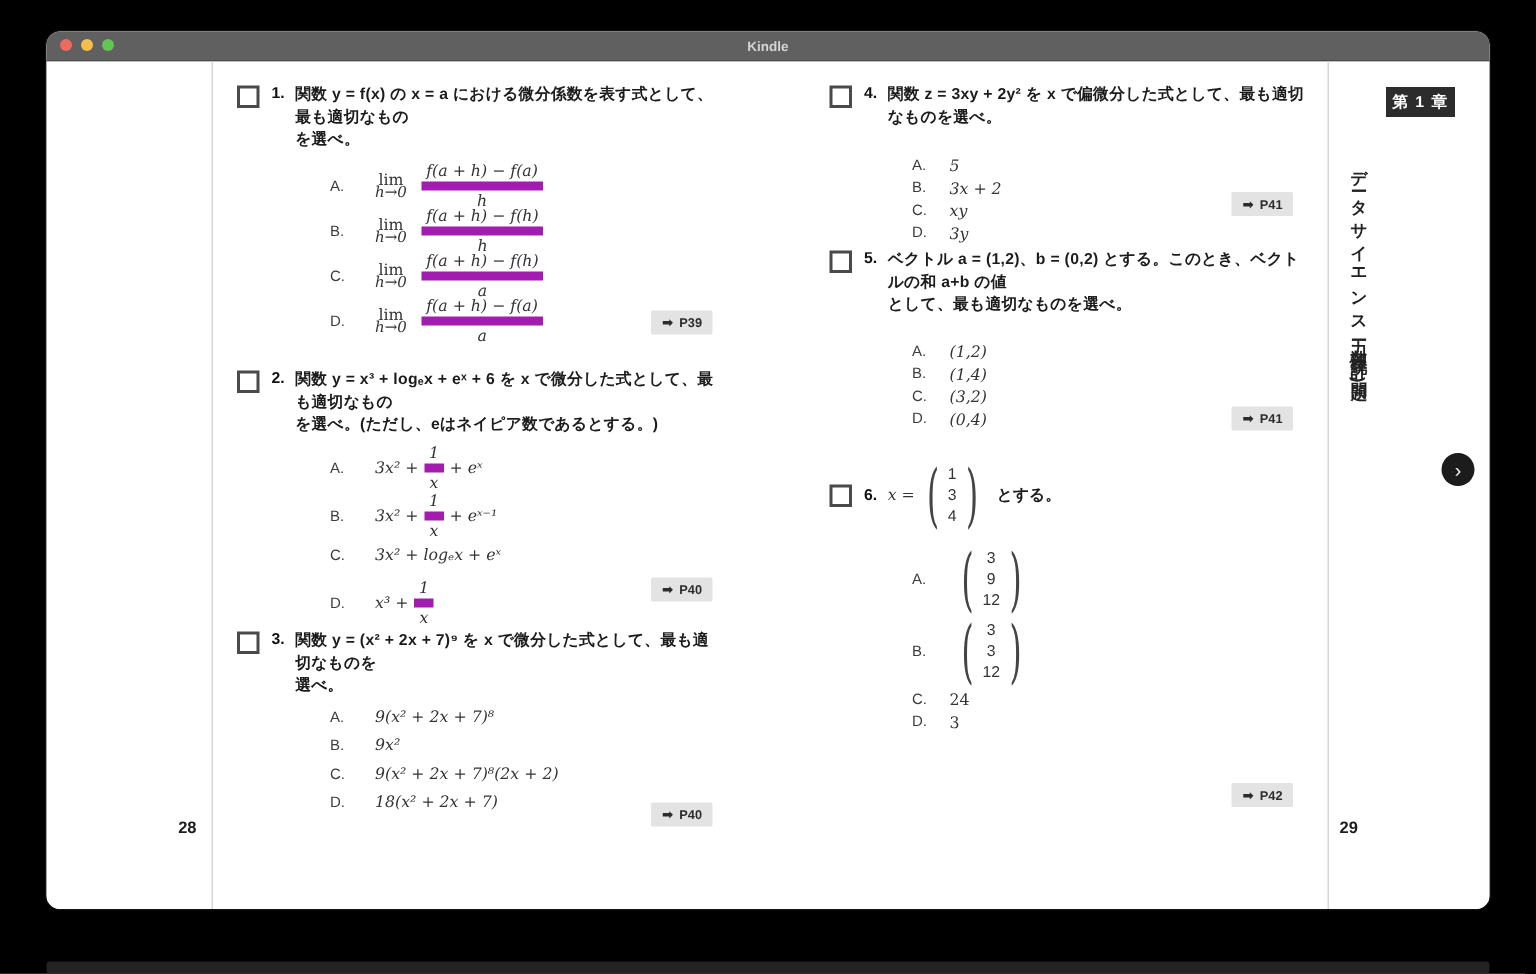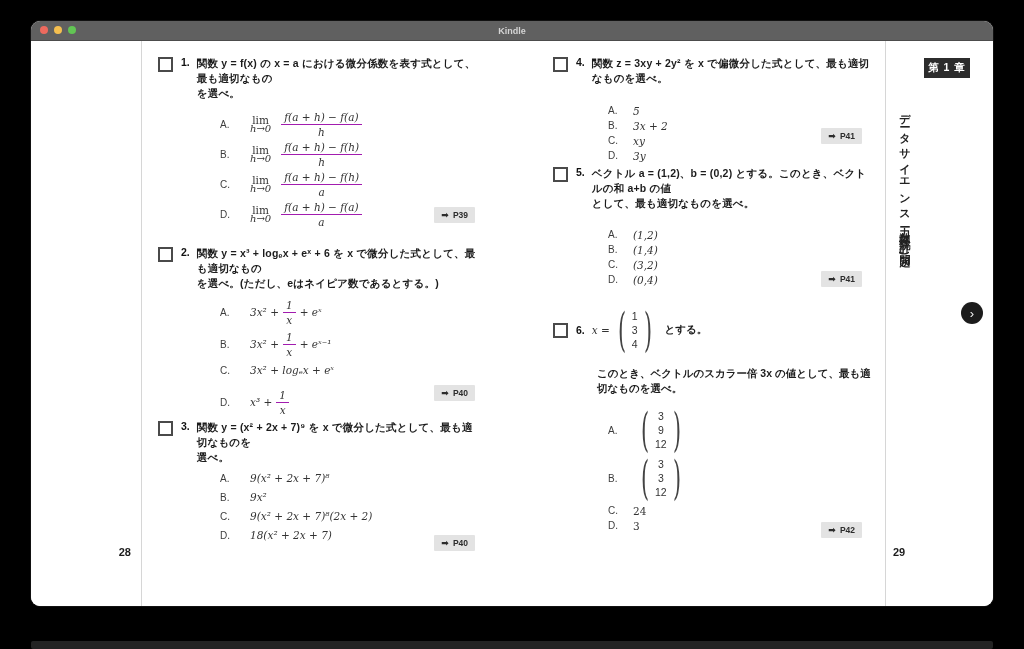--- a/index.html
+++ b/index.html
@@ -38,21 +38,21 @@
   .optlabel-left{width:30px;}
   .optlabel-right{width:25px;}
   .math{font-family:"DejaVu Serif","DejaVu Sans",serif;font-style:italic;color:#333;
         font-size:10.5px;}
   .mathrow{display:inline-flex;align-items:center;}
 
   .lim{display:inline-flex;flex-direction:column;align-items:center;margin-right:6px;}
   .limword{font-style:normal;font-size:10.5px;line-height:10px;}
   .limsub{font-size:10px;line-height:8px;}
   .frac{display:inline-flex;flex-direction:column;align-items:center;margin:0 4px;}
-  .frac .num{padding:0 3px 1px;border-bottom:1px solid #a21caf;line-height:12px;text-align:right;}
+  .frac .num{padding:0 3px 1px;border-bottom:6px solid #a21caf;line-height:12px;text-align:right;}
   .frac .den{padding-top:1px;line-height:12px;text-align:center;}
 
   .vec{display:inline-flex;align-items:center;margin:0 3px;}
   .vparen{font-family:"DejaVu Serif",serif;font-style:normal;font-size:46px;font-weight:400;
           line-height:44px;color:#444;transform:scaleX(.45);}
   .vcol{display:flex;flex-direction:column;align-items:center;font-style:normal;
         font-size:10.5px;line-height:14px;color:#333;padding:0 1px;}
   .stem-post{font-weight:600;color:#1c1c1c;margin-left:5px;font-family:"Liberation Sans","DejaVu Sans",sans-serif;font-style:normal;text-align:center;}
   .q6-line2{font-weight:600;color:#1c1c1c;margin:14px 0 0 44px;line-height:15px;}
 
@@ -335,21 +335,20 @@
               <span class="vcol">
                 <span>1</span>
                 <span>3</span>
                 <span>4</span>
               </span>
               <span class="vparen">)</span>
             </span>
             <span class="stem-post">とする。</span>
           </span>
         </div>
-        <div class="q6-line2">このとき、ベクトルのスカラー倍 3x の値として、最も適切なものを選べ。</div>
         <div class="opts opts-right" style="margin-top:12px">
           <div class="opt opt-vec">
             <span class="optlabel optlabel-right">A.</span>
             <span class="vec">
               <span class="vparen">(</span>
               <span class="vcol">
                 <span>3</span>
                 <span>9</span>
                 <span>12</span>
               </span>

